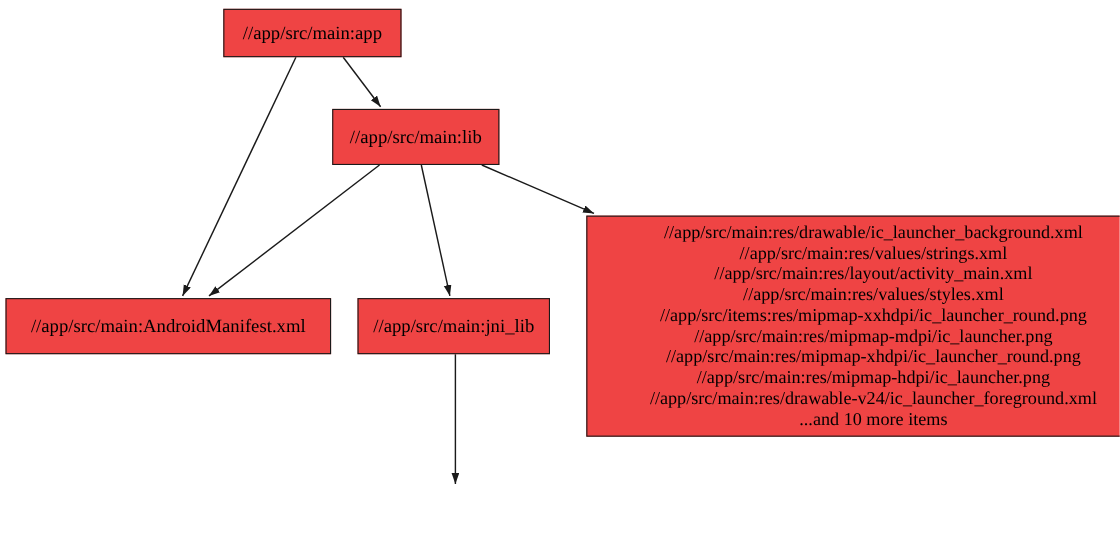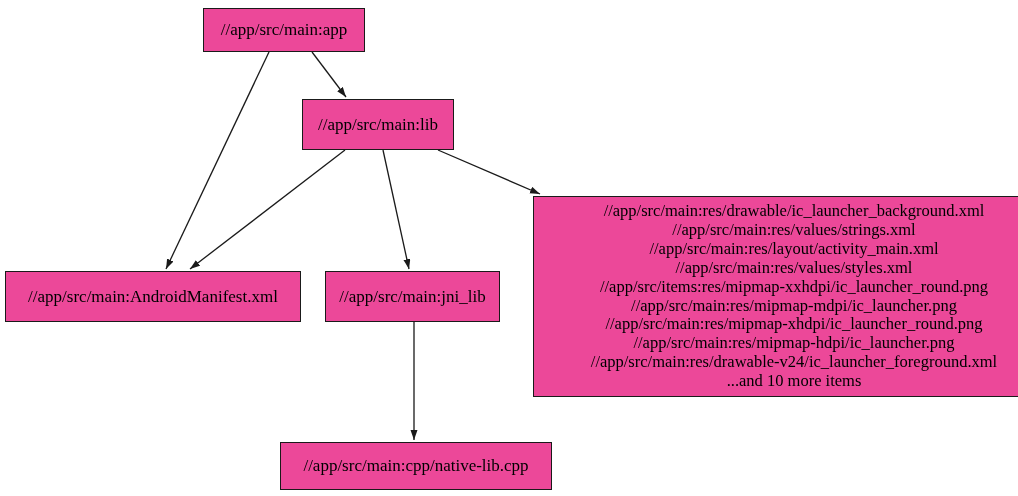--- a/index.html
+++ b/index.html
@@ -19,21 +19,21 @@
   .edges {
     position: absolute;
     left: 0;
     top: 0;
     width: 1018px;
     height: 496px;
   }
   .node {
     position: absolute;
     box-sizing: border-box;
-    background: #ec4899;
+    background: #ef4444;
     border: 1.5px solid #1a1a1a;
     display: flex;
     align-items: center;
     justify-content: center;
     text-align: center;
     font-size: 17px;
     line-height: 20px;
     white-space: nowrap;
   }
   #node-app      { left: 203px; top:   8px; width: 162px; height: 44px; }
@@ -92,17 +92,14 @@
     <div class="rline">//app/src/main:res/layout/activity_main.xml</div>
     <div class="rline">//app/src/main:res/values/styles.xml</div>
     <div class="rline">//app/src/items:res/mipmap-xxhdpi/ic_launcher_round.png</div>
     <div class="rline">//app/src/main:res/mipmap-mdpi/ic_launcher.png</div>
     <div class="rline">//app/src/main:res/mipmap-xhdpi/ic_launcher_round.png</div>
     <div class="rline">//app/src/main:res/mipmap-hdpi/ic_launcher.png</div>
     <div class="rline">//app/src/main:res/drawable-v24/ic_launcher_foreground.xml</div>
     <div class="rline">...and 10 more items</div>
   </div>
 
-  <div class="node" id="node-native">
-    <span>//app/src/main:cpp/native-lib.cpp</span>
-  </div>
 
 </div>
 
 </body></html>

